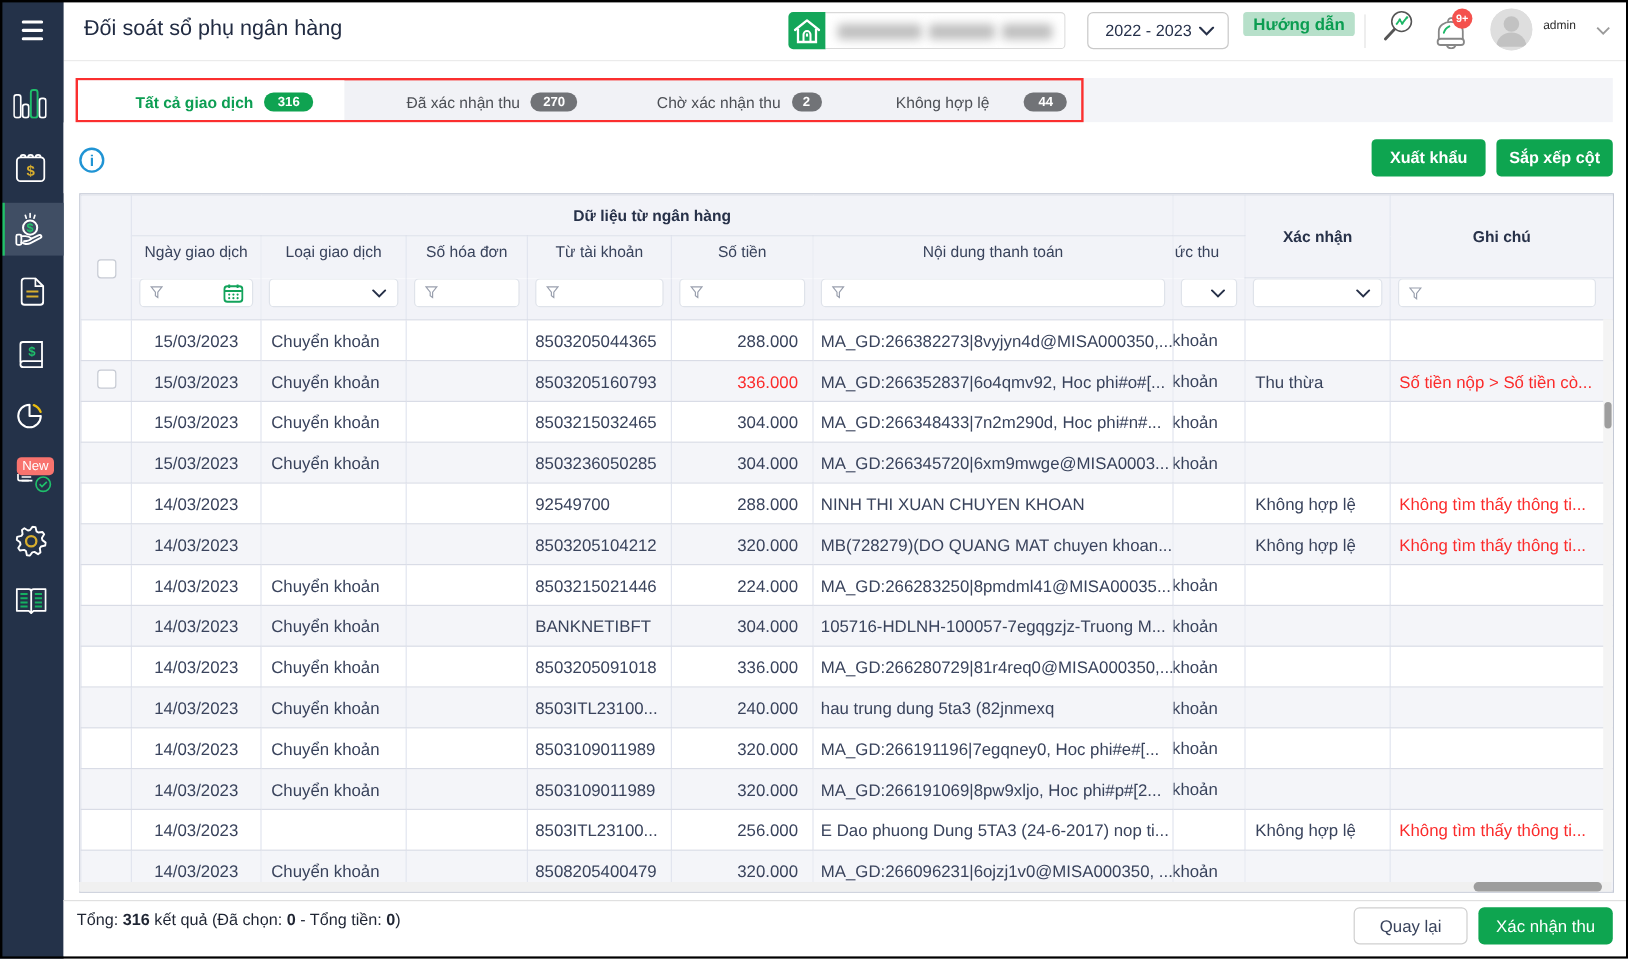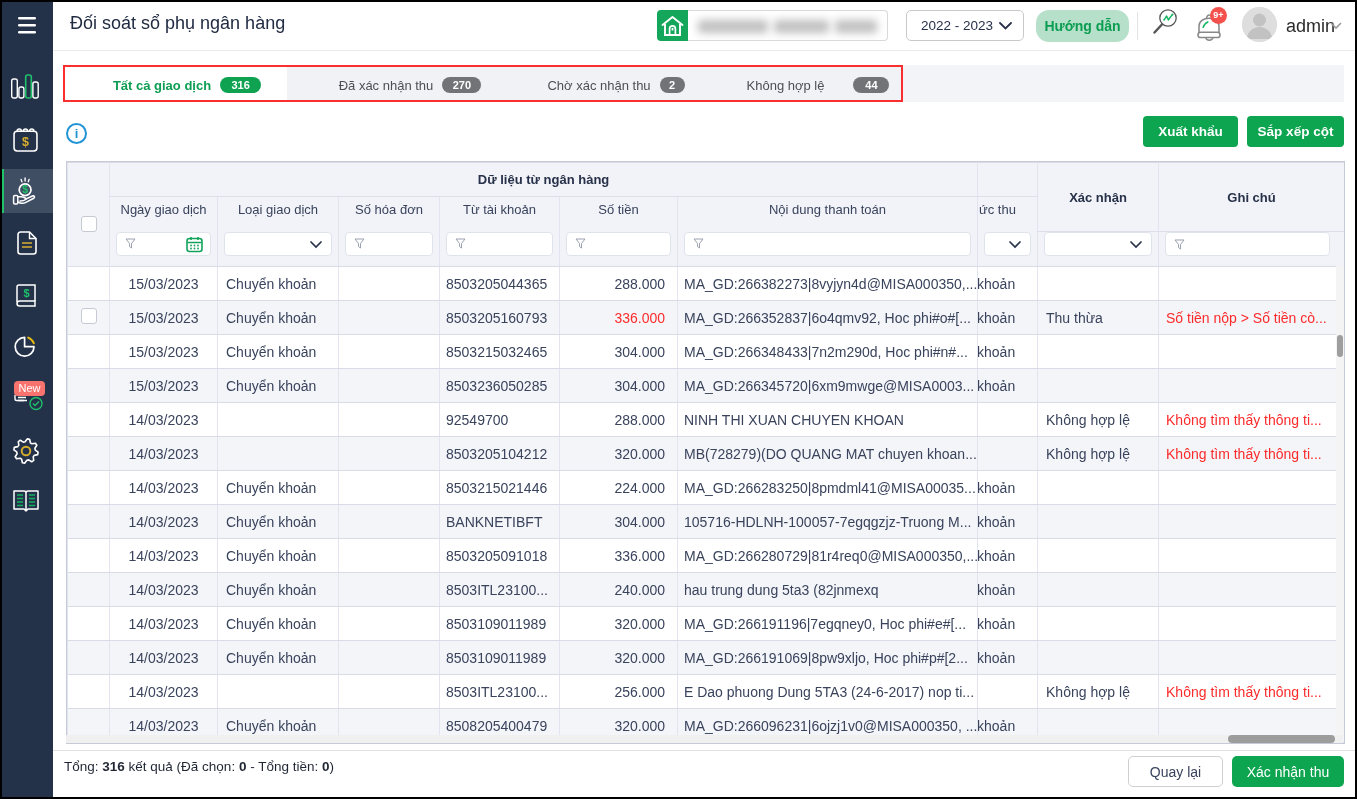--- a/index.html
+++ b/index.html
@@ -16,24 +16,24 @@
 .sideitem { position:absolute; left:0; width:53px; height:44px; }
 .sel { background:#404e64; }
 .selbar { position:absolute; left:0; top:0; width:4px; height:44px; background:#21c269; }
 
 #topbar { left:53px; top:2px; width:1302px; height:49px; background:#fff; border-bottom:1px solid #ebebeb; }
 #title { position:absolute; left:17px; top:11px; font-size:18px; color:#212b42; font-weight:500; letter-spacing:0; }
 #homebtn { position:absolute; left:604px; top:8px; width:31px; height:31px; background:#14a65a; border-radius:4px 0 0 4px; }
 #searchbox { position:absolute; left:635px; top:8px; width:200px; height:31px; background:#fff; border:1px solid #d9d9d9; border-left:none; border-radius:0 4px 4px 0; overflow:hidden; }
 .blurbar { position:absolute; top:11px; height:13px; background:#bfbfbf; filter:blur(4px); border-radius:3px; }
 #yearsel { position:absolute; left:853px; top:8px; width:118px; height:31px; border:1px solid #c9c9c9; border-radius:5px; font-size:13.5px; color:#25304a; display:flex; align-items:center; padding-left:14px; }
-#guide { position:absolute; left:983px; top:8px; width:93px; height:32px; background:#b7e0ca; border-radius:13px; color:#0b9d51; font-weight:bold; font-size:14px; display:flex; align-items:center; justify-content:center; }
+#guide { position:absolute; left:983px; top:8px; width:93px; height:20px; background:#b7e0ca; border-radius:3px; color:#0b9d51; font-weight:bold; font-size:14px; display:flex; align-items:center; justify-content:center; }
 #topdiv { position:absolute; left:1084px; top:10px; width:1px; height:28px; background:#e3e3e3; }
 #avatar { position:absolute; left:1189px; top:5px; width:35px; height:35px; border-radius:50%; background:#dcdcdc; overflow:hidden; }
-#admin { position:absolute; left:1233px; top:14px; font-size:18px; color:#2b2b2b; }
+#admin { position:absolute; left:1233px; top:14px; font-size:10px; color:#2b2b2b; }
 
 #tabs { left:63px; top:65px; width:840px; height:37px; border:2.5px solid #fb2f2f; background:#f1f2f6; display:flex; }
 .tab { display:flex; align-items:center; justify-content:center; font-size:13px; color:#4c4f55; gap:9px; padding-top:3px;padding-left:40px; }
 .tab .pill { background:#717377; color:#fff; font-size:11px; font-weight:bold; border-radius:9px; height:16px; display:flex; align-items:center; justify-content:center; }
 #tab1 { width:222px; background:#fff; color:#0d9e53; font-weight:bold; padding-right:18px; }
 #tab1 .pill { background:#0fa351; }
 
 #inforow { left:53px; top:102px; width:1302px; height:59px; background:#fff; }
 #infoi { position:absolute; left:13px; top:21px; width:21px; height:21px; border:2px solid #2094d4; border-radius:50%; color:#2094d4; font-size:13px; text-align:center; line-height:17px; font-weight:bold; }
 #infotext { position:absolute; left:58px; top:24px; font-size:13.5px; color:#1f2533; }

